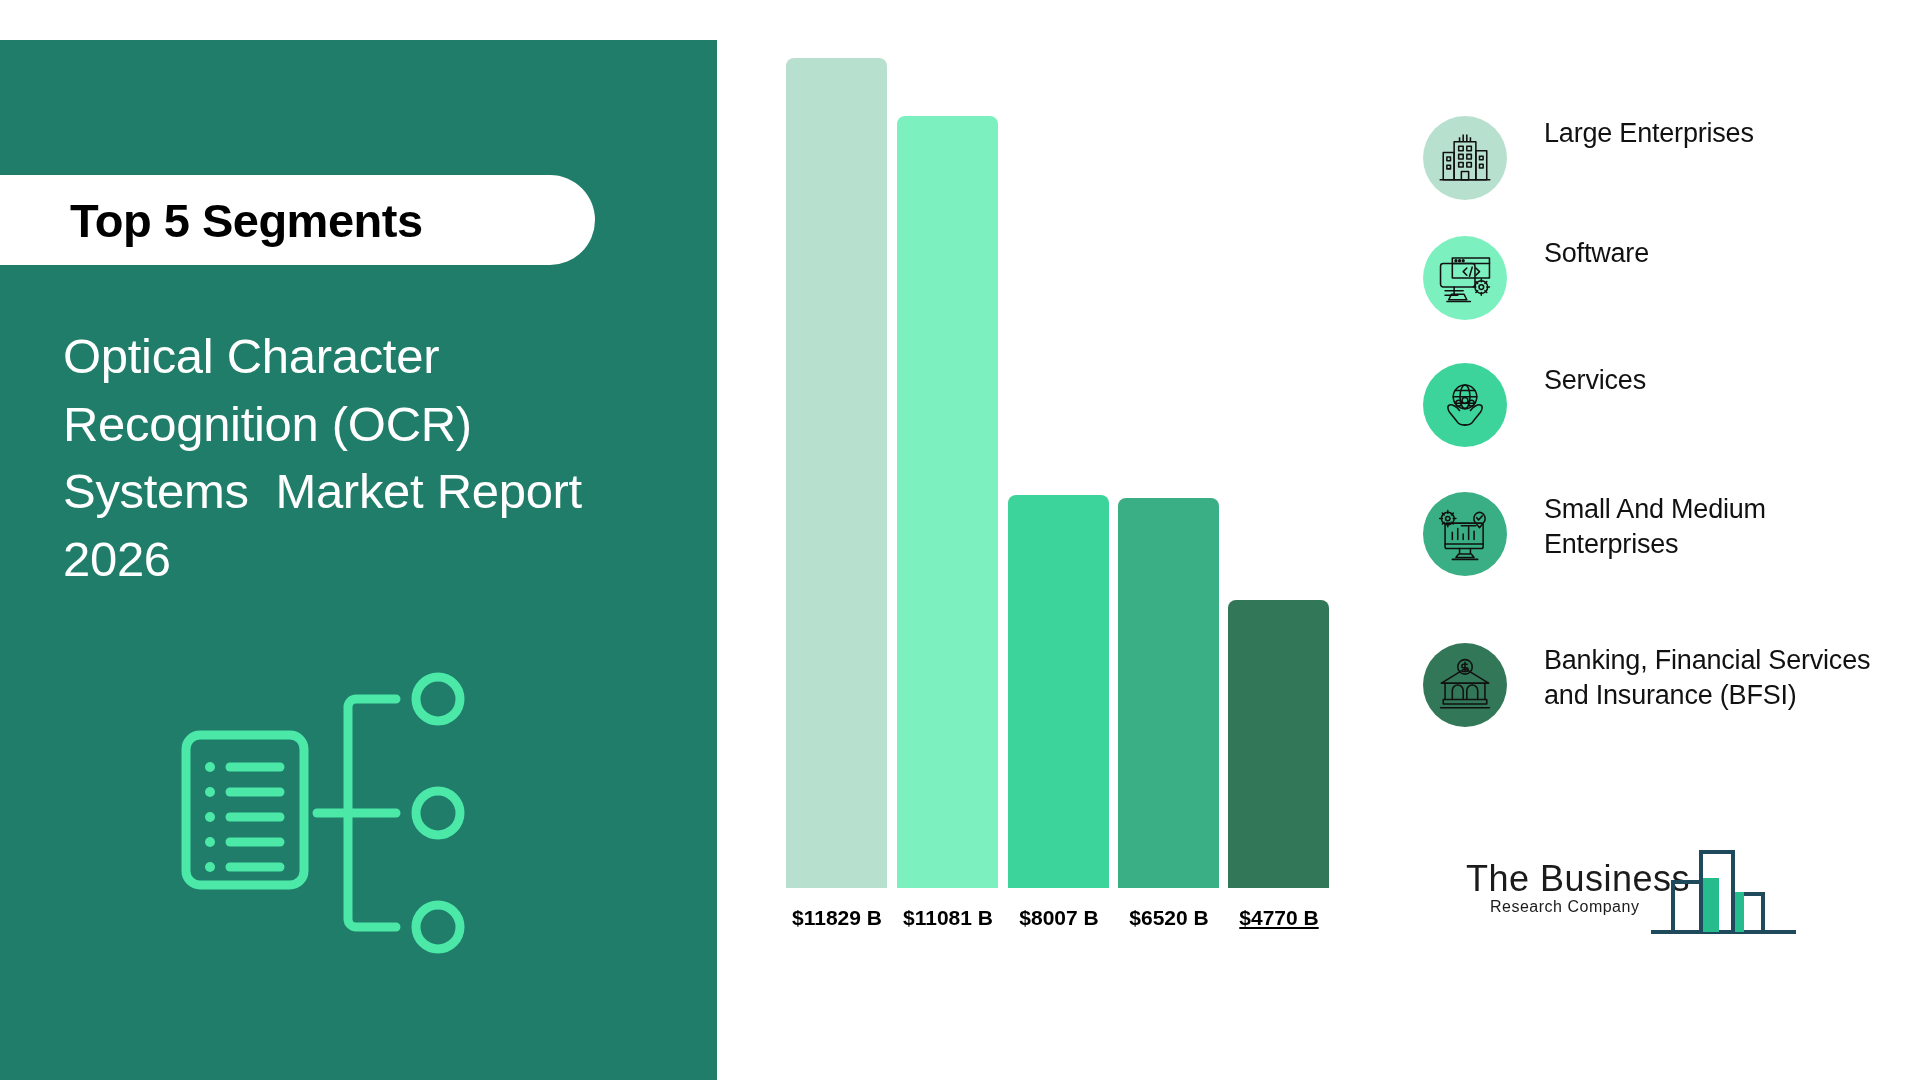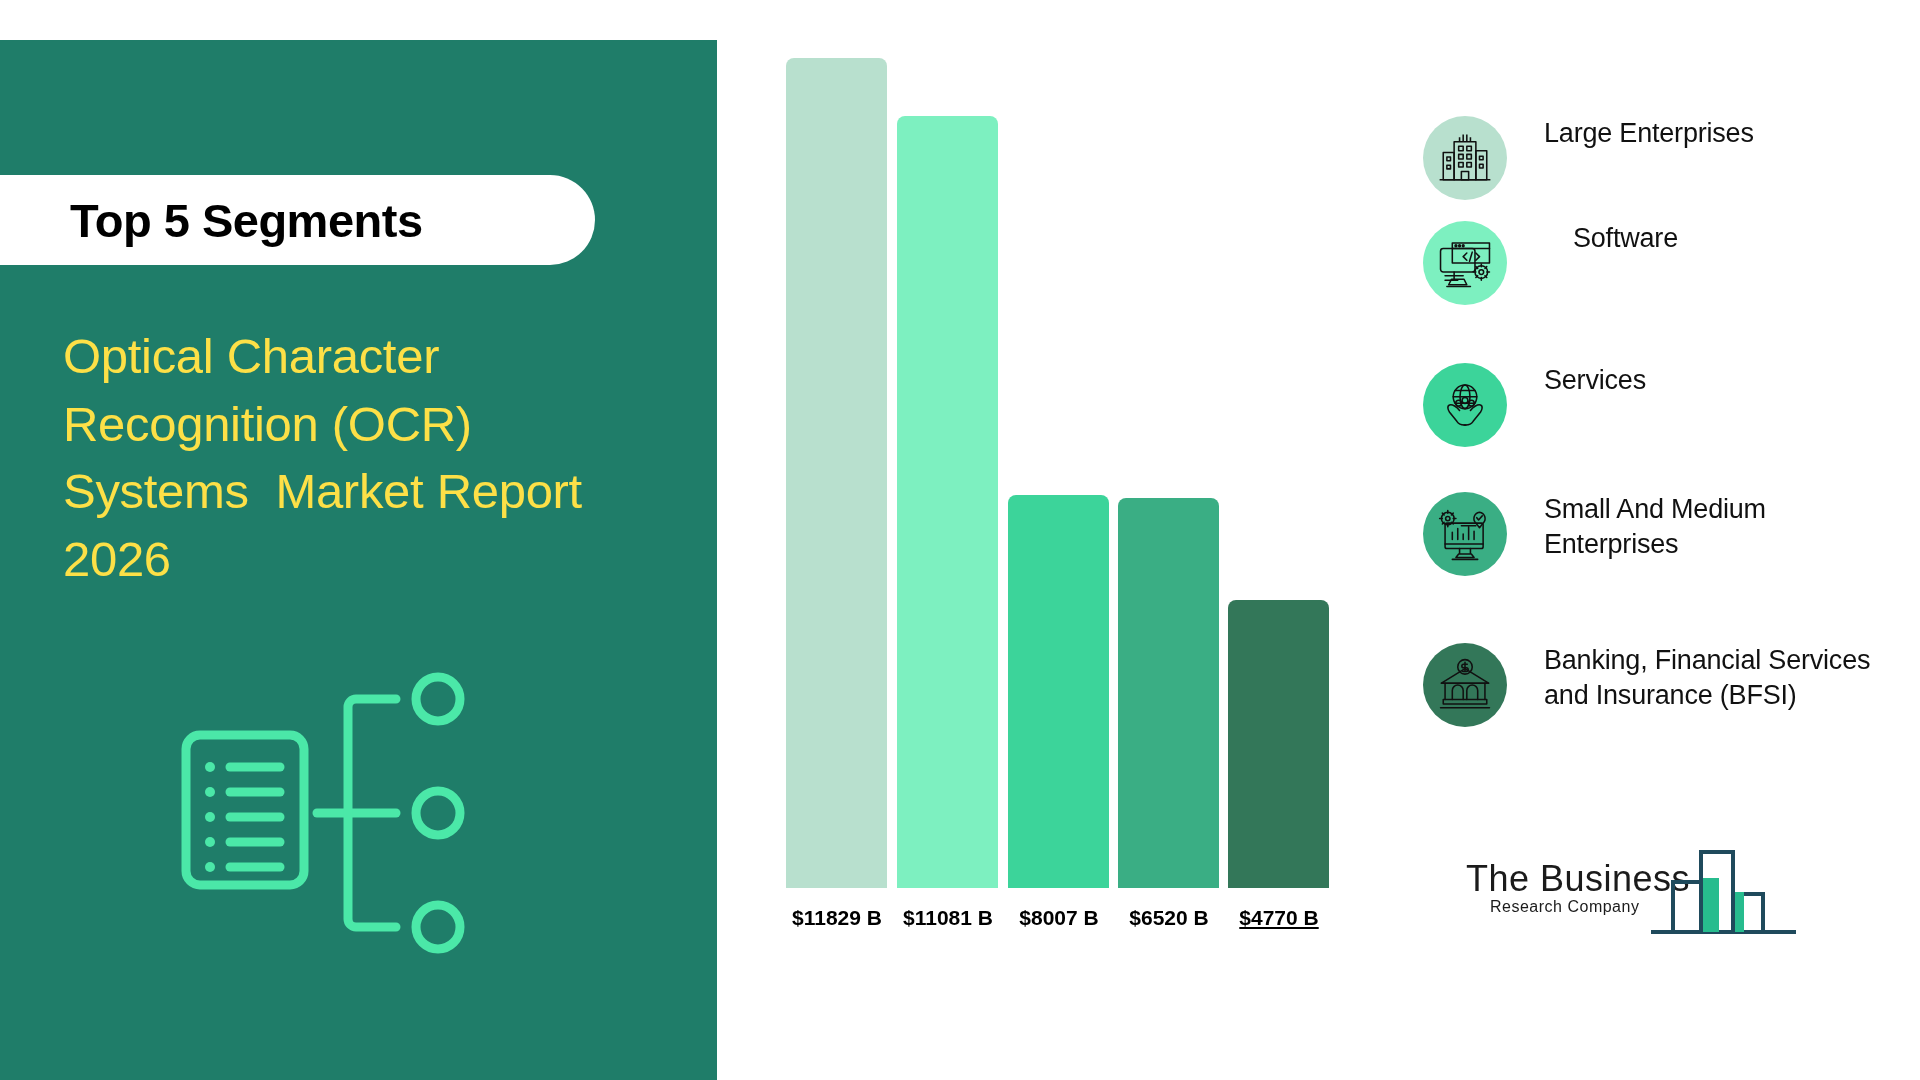--- a/index.html
+++ b/index.html
@@ -31,21 +31,21 @@
     font-weight:700;
     color:#000000;
     letter-spacing:-0.5px;
     white-space:nowrap;
   }
   .report-title {
     position:absolute; left:63px; top:283px;
     width:560px;
     font-size:49px;
     line-height:1.38;
-    color:#fde047;
+    color:#ffffff;
     font-weight:400;
     letter-spacing:-0.3px;
     white-space:pre-wrap;
   }
   .seg-icon {
     position:absolute; left:160px; top:615px;
     width:340px; height:330px;
   }
 
   
@@ -184,21 +184,21 @@
             <rect x="48" y="30" width="4" height="4"></rect>
               <rect x="48" y="39" width="4" height="4"></rect>
             <path d="M28 47h8v9h-8z"></path>
             <path d="M4 56h56"></path>
           </g>
         </svg>
       </div>
       <div class="legend-label">Large Enterprises</div>
     </div>
 
-    <div class="legend-item" style="top:221px;gap:29px;">
+    <div class="legend-item" style="top:236px;">
       <div class="legend-circle" style="background:#7DF0C0;">
         <svg width="58" height="58" viewBox="0 0 64 64">
           <g fill="none" stroke="#111" stroke-width="1.7" stroke-linejoin="round" stroke-linecap="round">
             <rect x="5" y="16" width="38" height="26" rx="3"></rect>
             <path d="M18 10h41v22H18z"></path>
             <path d="M18 16h41"></path>
             <circle cx="22" cy="13" r="1"></circle>
               <circle cx="26" cy="13" r="1"></circle>
               <circle cx="30" cy="13" r="1"></circle>
             <path d="M34 21l-4 4 4 4M44 21l4 4-4 4M40 20l-3 10"></path>

